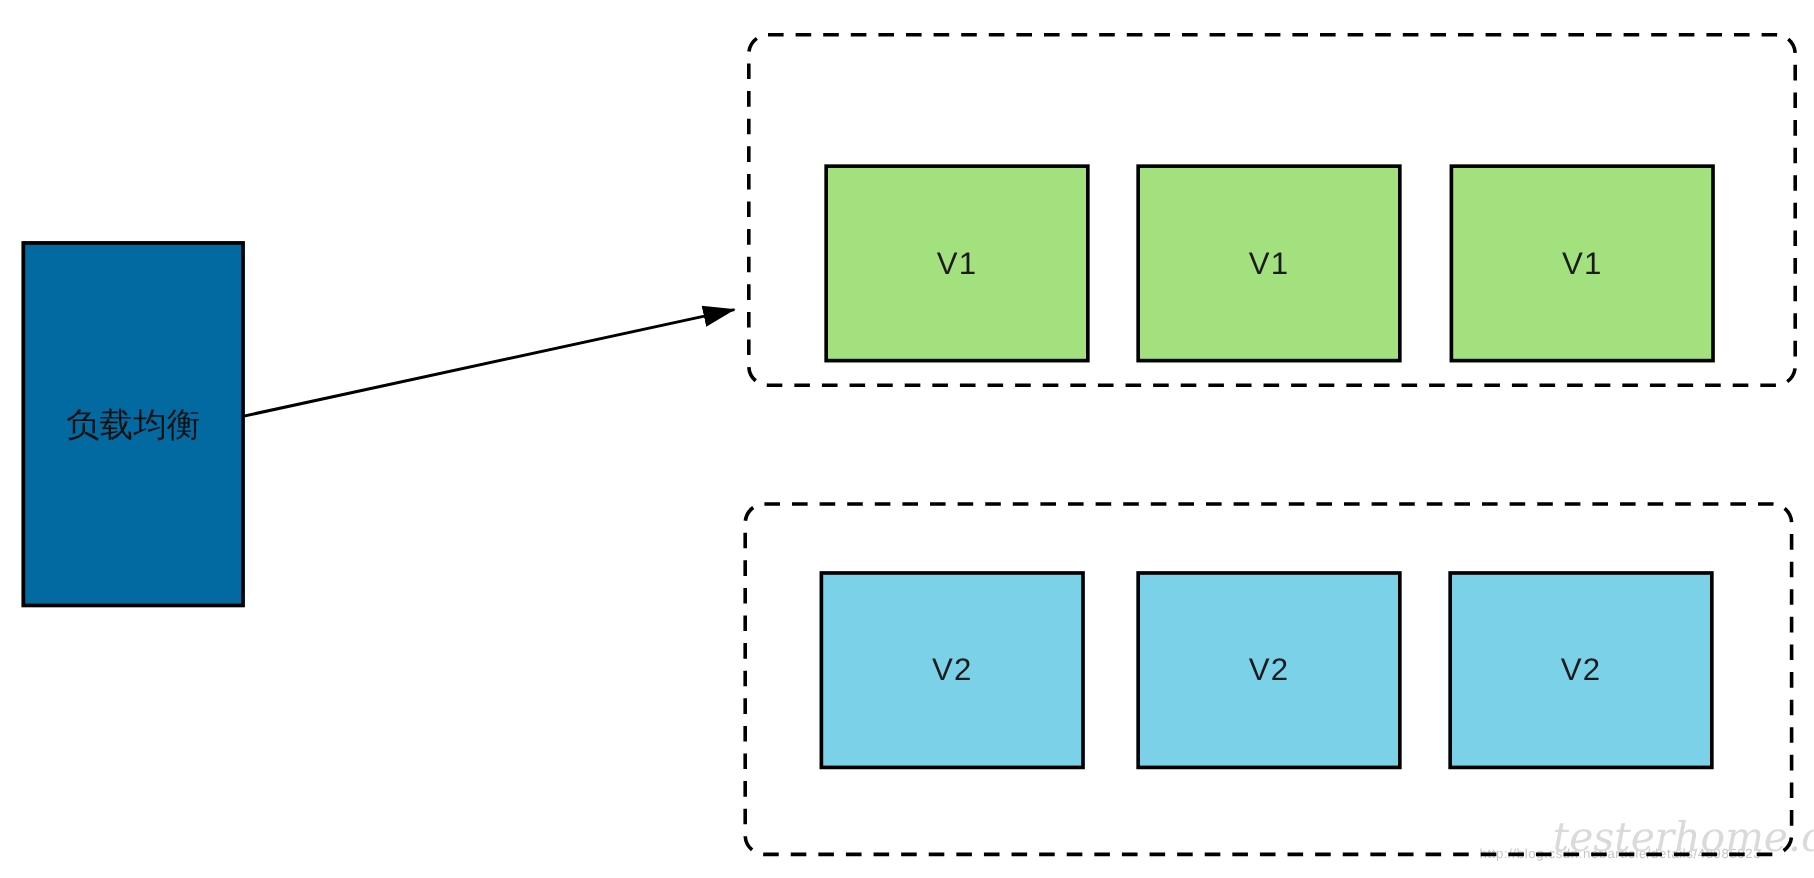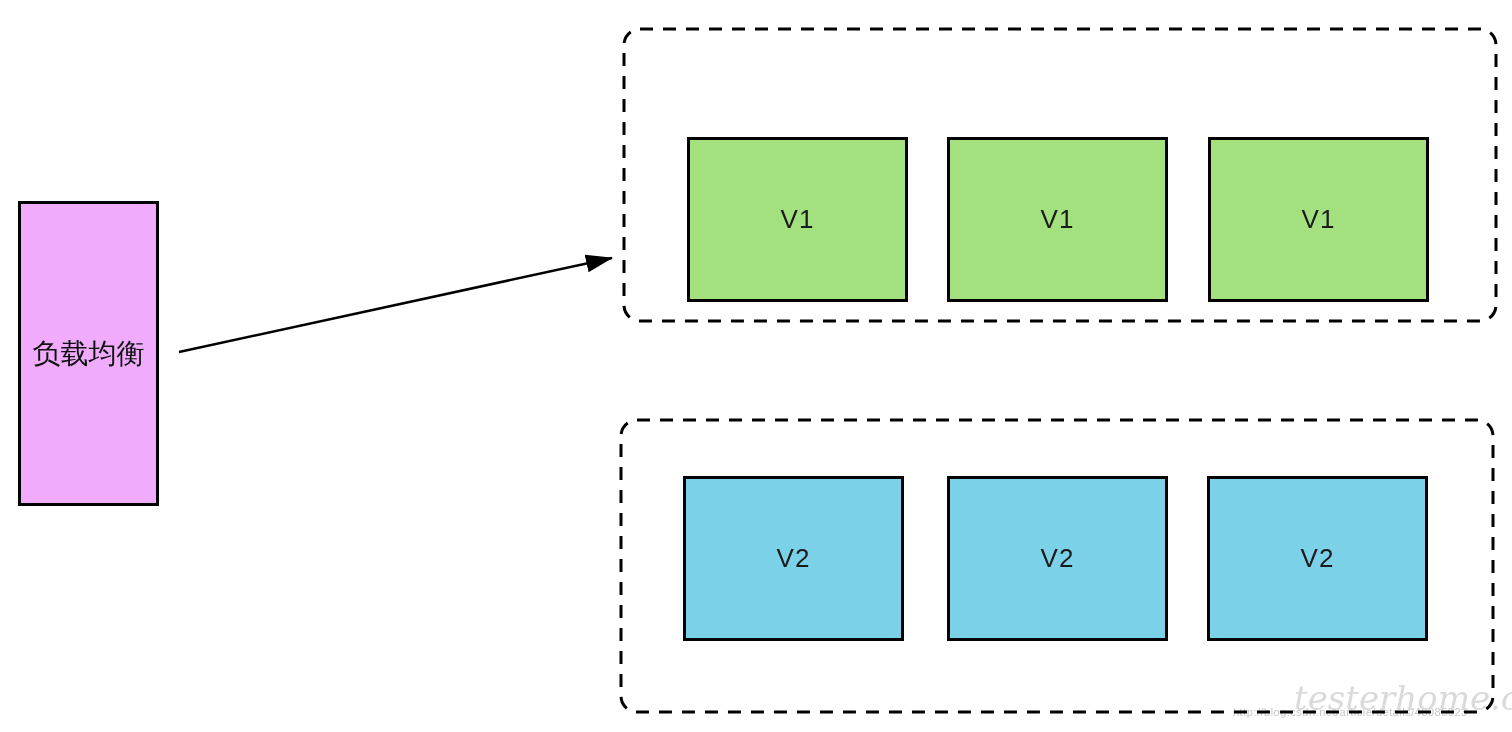--- a/index.html
+++ b/index.html
@@ -15,24 +15,24 @@
   .dashed-group {
     fill: none;
     stroke: #000000;
     stroke-width: 3;
     stroke-dasharray: 13 10;
   }
   .arrow-line { stroke: #000000; stroke-width: 2.5; fill: none; }
   .lb-box {
     position: absolute;
     left: 18px; top: 201px;
-    width: 141px; height: 305px;
+    width: 186px; height: 305px;
     box-sizing: border-box;
     border: 3px solid #000000;
-    background: #f0abfc;
+    background: #0369a1;
     display: flex; align-items: center; justify-content: center;
     font-size: 28px; color: #111111;
     z-index: 3;
   }
   .node {
     position: absolute;
     width: 221px; height: 165px;
     box-sizing: border-box;
     border: 3px solid #000000;
     display: flex; align-items: center; justify-content: center;

